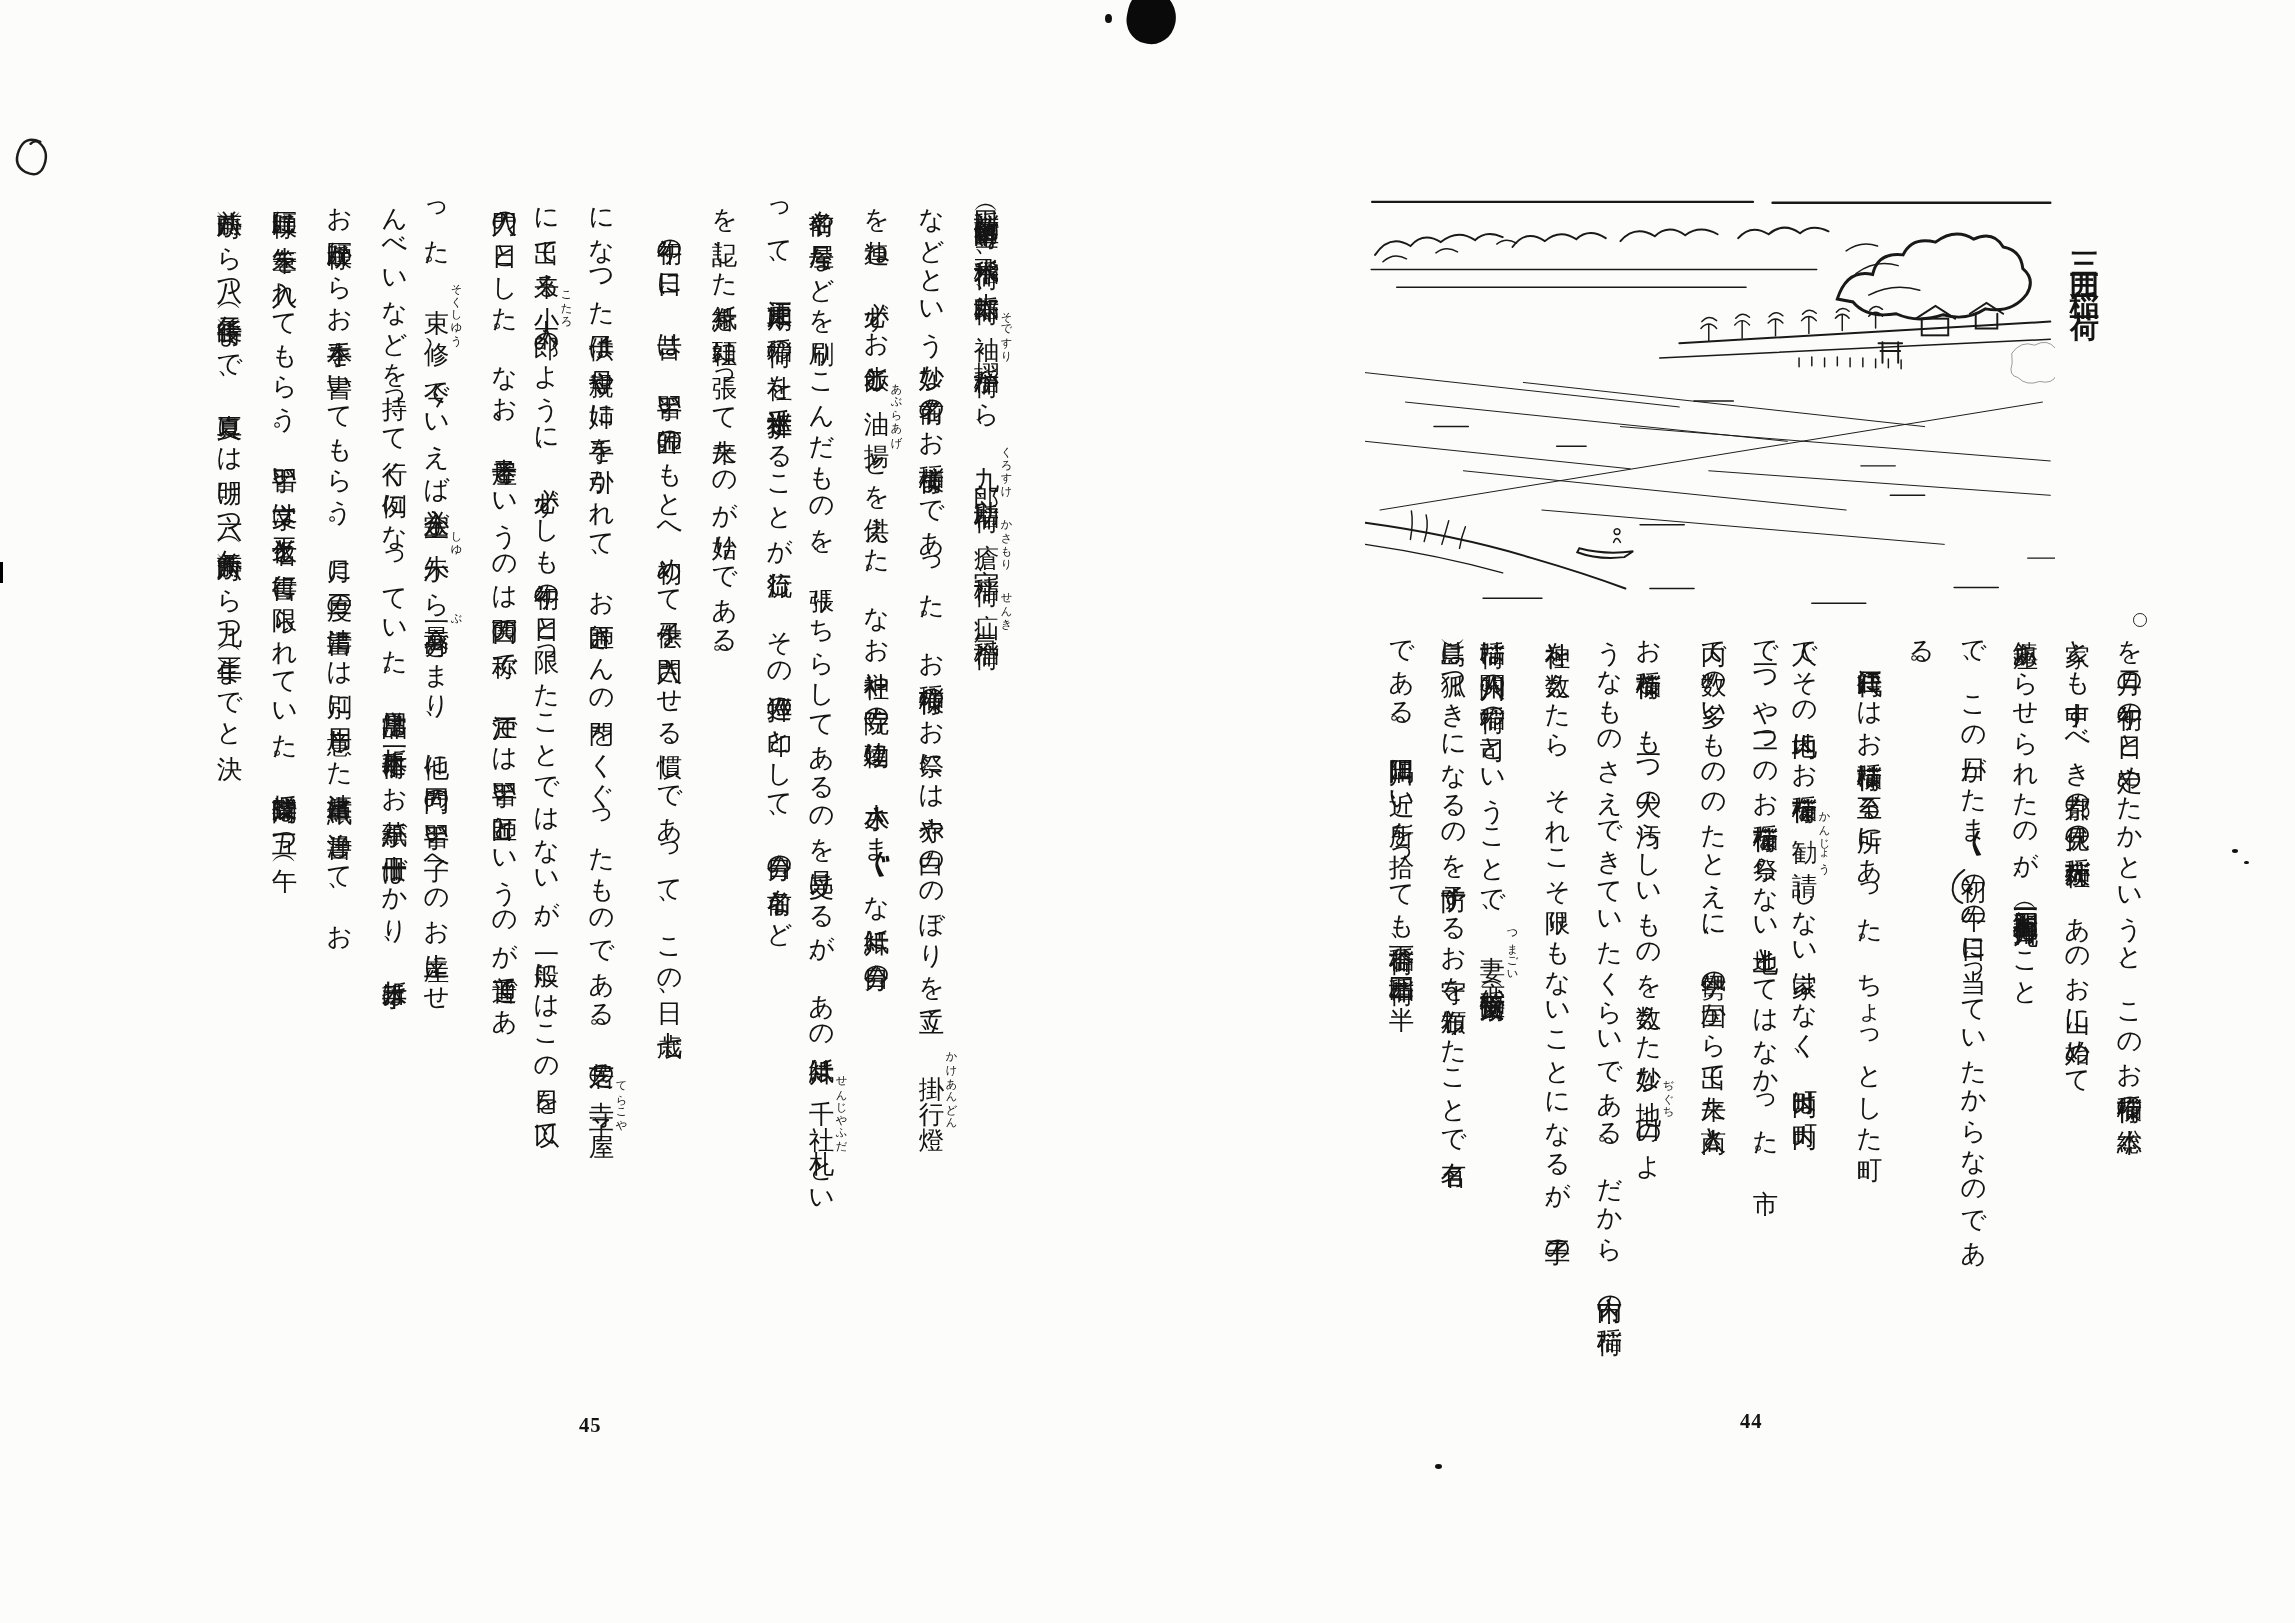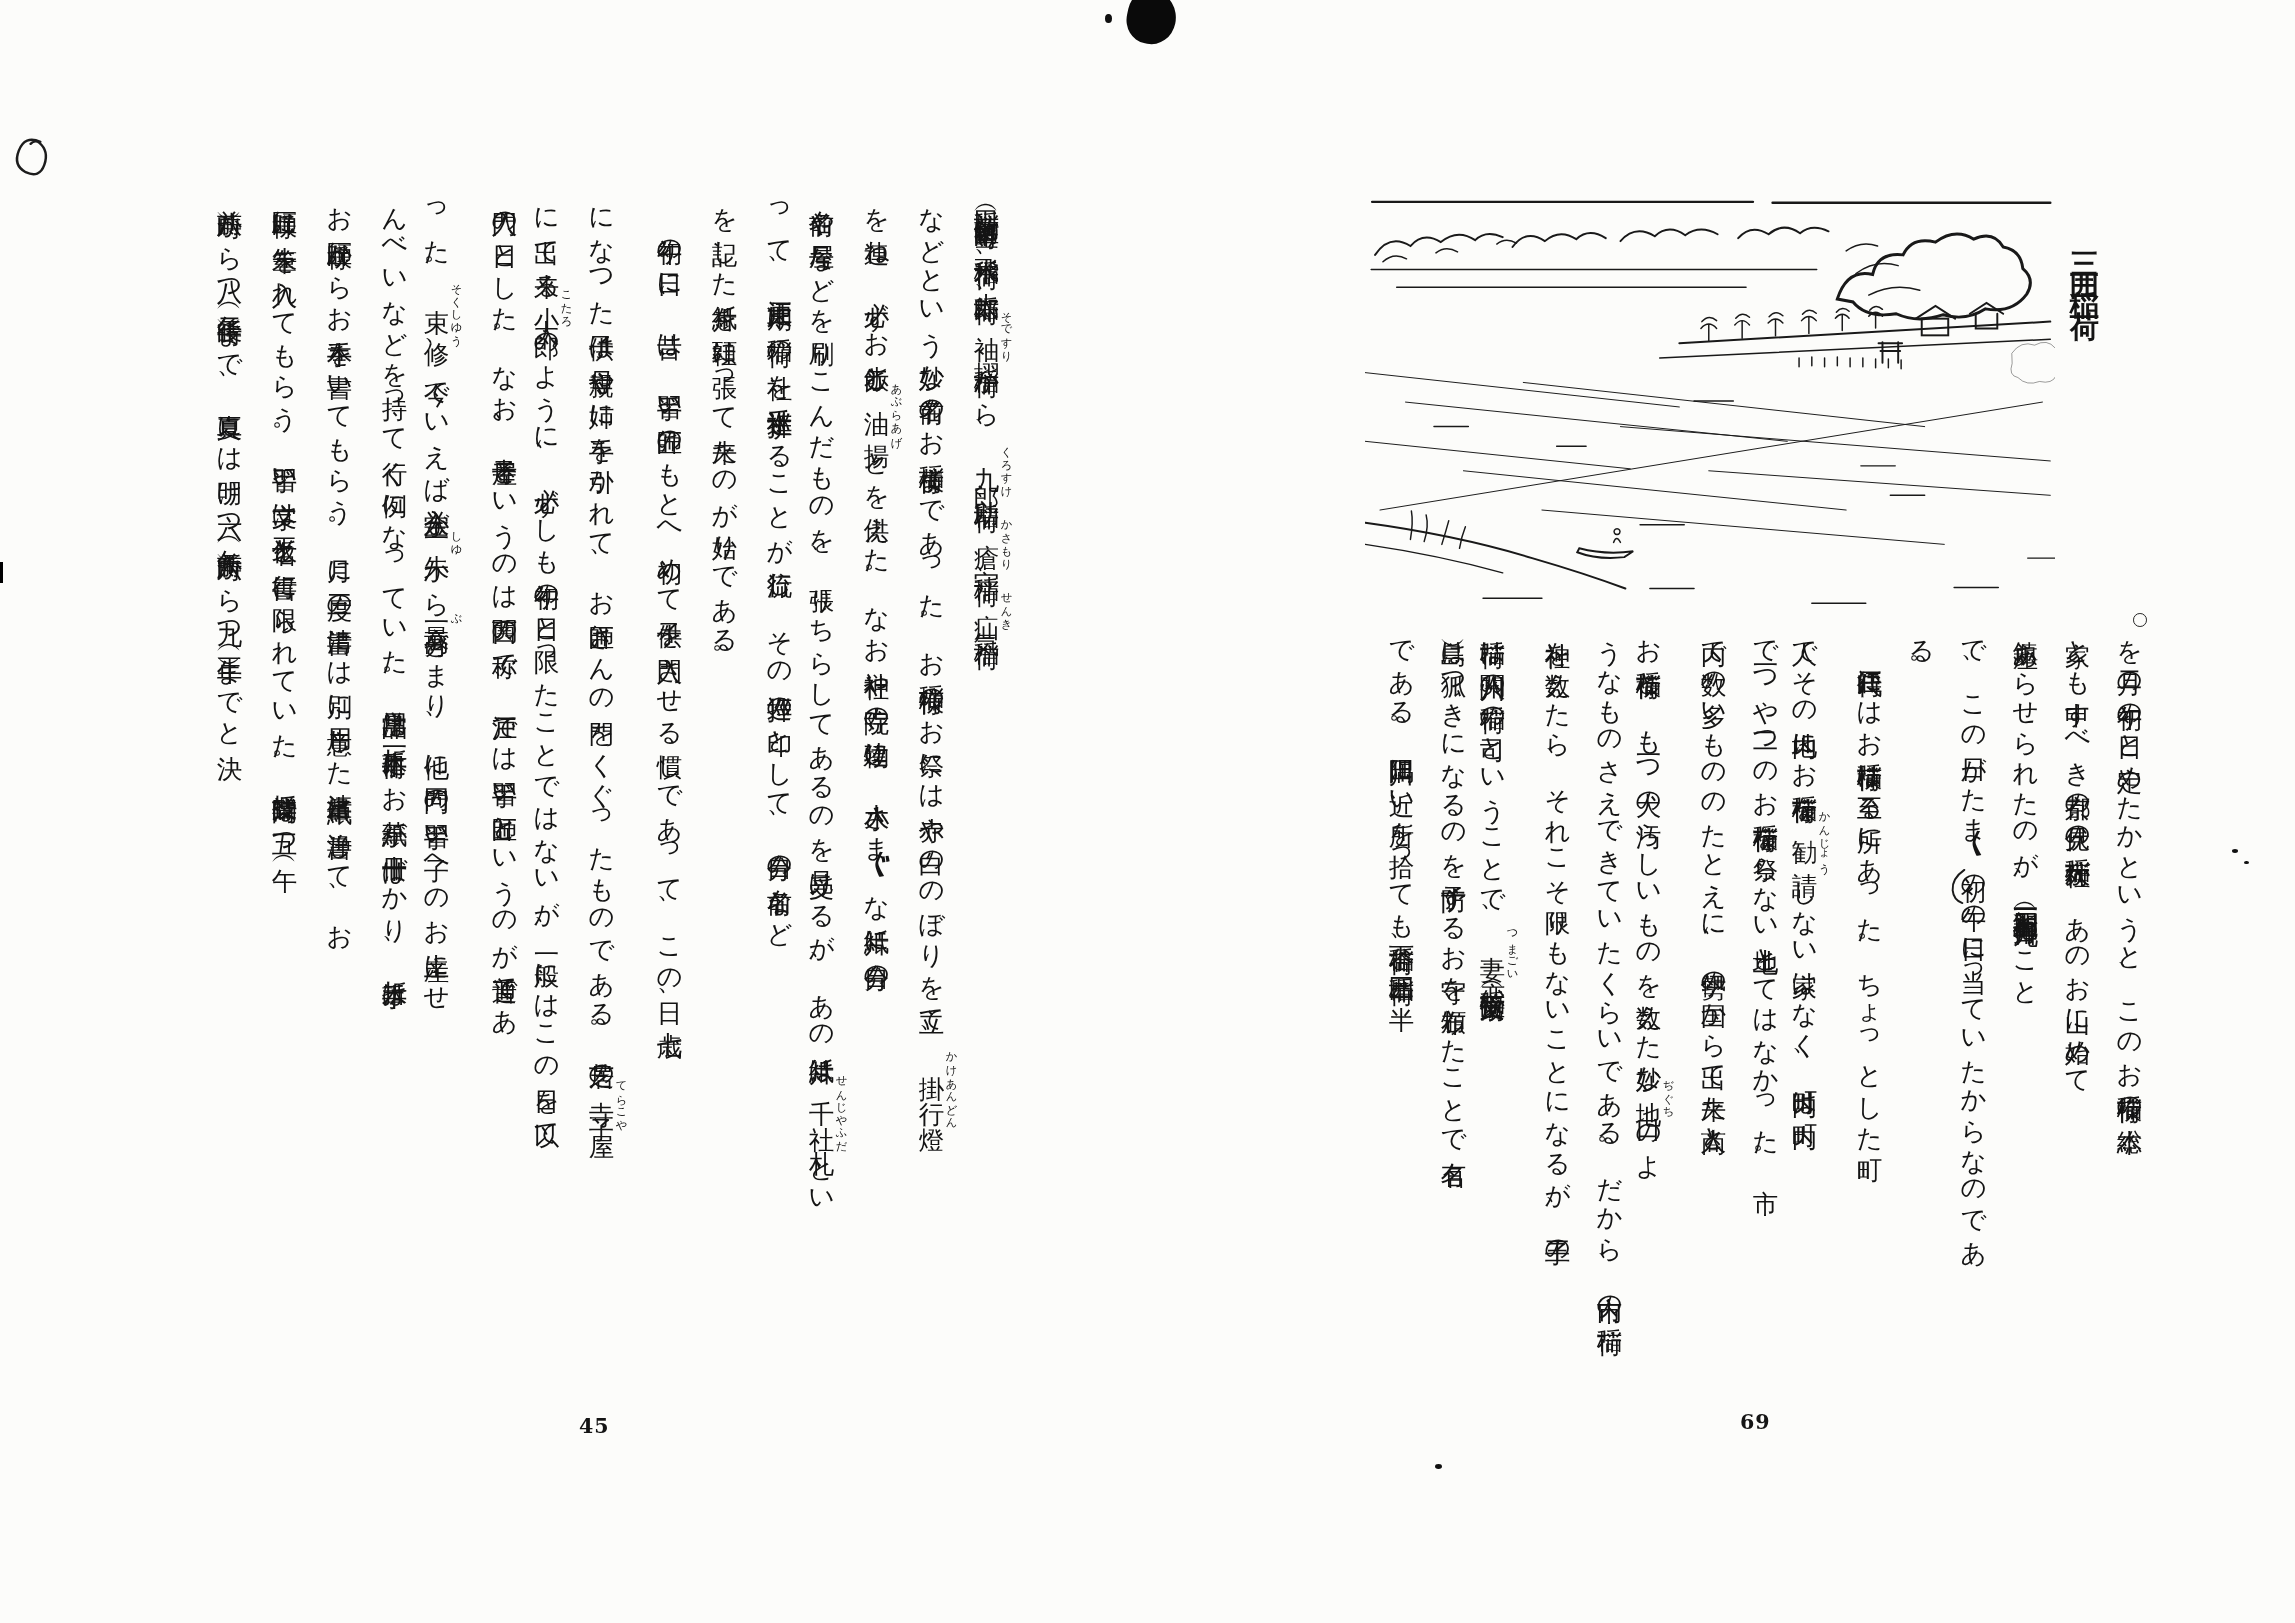--- a/index.html
+++ b/index.html
@@ -34,20 +34,21 @@
     left:2065px;top:229px;
     font-size:29.4px;
     letter-spacing:19.6px;
     font-weight:bold;
   }
   .page-num{
     position:absolute;
     font-size:20.6px;
     font-weight:bold;
     letter-spacing:1px;
+    font-family:Liberation Serif, serif;
   }
   .pn-right{left:1740px;top:1410px;}
   .pn-left{left:579px;top:1414px;}
   
   .illus{position:absolute;left:1365px;top:195px;width:690px;height:422px;}
   .illus path, .illus rect{stroke:#191919;fill:none;stroke-linecap:round;}
   .s1{stroke-width:2px;} .s2{stroke-width:3px;} .s3{stroke-width:4px;}
   .s4{stroke-width:5px;} .s5{stroke-width:6px;}
   .fill{fill:#161616;stroke:none;}
   
@@ -122,21 +123,21 @@
         <div class="tcol">で一つや二つのお稲荷様を祭らない土地とてはなかった。市</div>
         <div class="tcol">内で数の多いもののたとえに、伊勢の国から出て来た商人と</div>
         <div class="tcol">お稲荷様と、も一つ犬の汚らしいものを数えた妙な<ruby>地口<rt>ぢぐち</rt></ruby>のよ</div>
         <div class="tcol">うなものさえできていたくらいである。だから、市内の稲荷</div>
         <div class="tcol">神社を数えたら、それこそ限りもないことになるが、王子の</div>
         <div class="tcol">稲荷は関八州の稲荷の司ということで、<ruby>妻恋<rt>つまごい</rt></ruby>稲荷（文京区湯</div>
         <div class="tcol">島）は狐つきになるのを予防するお守を頒布したことで有名</div>
         <div class="tcol">である。隅田川に近い所を拾っても下谷稲荷、三囲稲荷、半</div>
       </div>
 
-    <div class="page-num pn-right">69</div>
+    <div class="page-num pn-right">44</div>
   </div>
 
   <div>
     <div class="vblock cols-left">
         <div class="tcol">田稲荷（葛飾区金町）、飛木稲荷、太郎稲荷、<ruby>袖摺<rt>そですり</rt></ruby>稲荷から、<ruby>九郎助<rt>くろすけ</rt></ruby>稲荷、<ruby>瘡守<rt>かさもり</rt></ruby>稲荷、<ruby>疝気<rt>せんき</rt></ruby>稲荷</div>
         <div class="tcol">などという妙な名前のお稲荷様まであった。お稲荷様のお祭には赤や白ののぼりを立て、<ruby>掛行燈<rt>かけあんどん</rt></ruby></div>
         <div class="tcol">を連ね、必ずお赤飯と<ruby>油揚<rt>あぶらあげ</rt></ruby>とを供えた。なお神社や寺院の建物に、大小さま〲な紙片に自分の</div>
         <div class="tcol">名前や屋号などを刷りこんだものを、張りちらしてあるのを見受けるが、あの紙片は<ruby>千社札<rt>せんじやふだ</rt></ruby>とい</div>
         <div class="tcol">って、江戸末期に稲荷の社を千社巡拝することが流行し、その巡拝の印として、自分の名前など</div>
         <div class="tcol">を記した紙片を社頭に張って来たのが始りである。</div>

